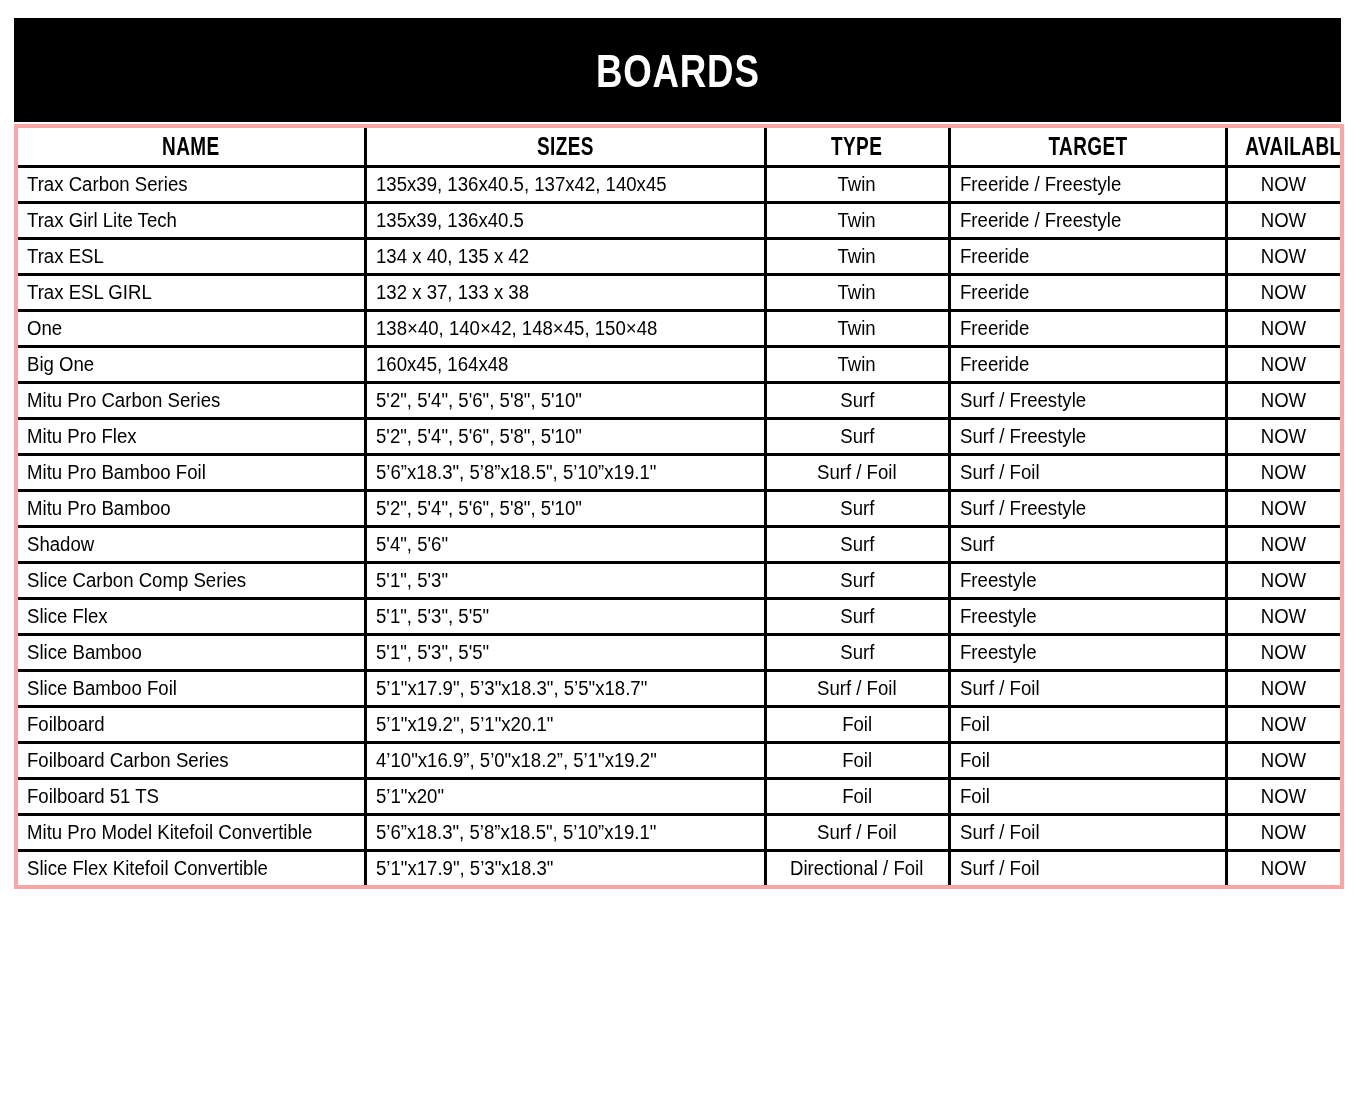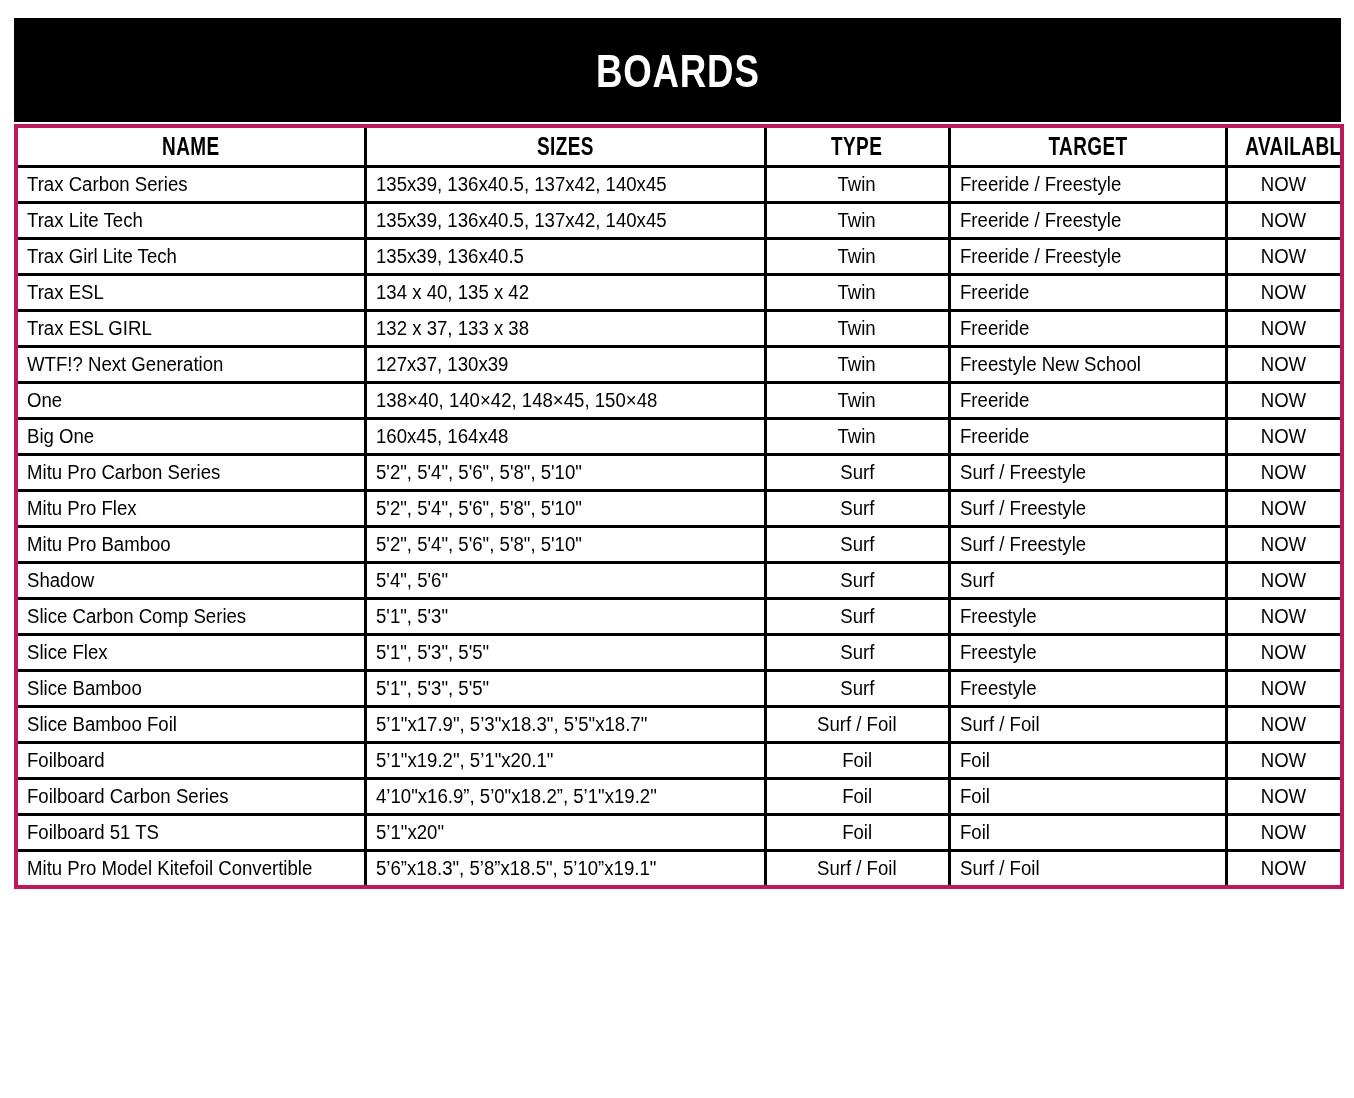--- a/index.html
+++ b/index.html
@@ -31,21 +31,21 @@
     font-weight: 700;
     letter-spacing: 1px;
     display: inline-block;
     transform: scaleX(0.78);
   }
   table.boards {
     margin-top: 2px;
     border-collapse: collapse;
     table-layout: fixed;
     width: 1327px;
-    border: 4px solid #be185d;
+    border: 4px solid #fca5a5;
   }
   th, td {
     border: 3px solid #000000;
     padding: 0;
     background: #ffffff;
     overflow: hidden;
     white-space: nowrap;
   }
   th { height: 37px; }
   td { height: 33px; font-size: 20px; }
@@ -90,27 +90,20 @@
     </thead>
     <tbody id="rows-body">
   <tr>
     <td class="L"><span class="cspan">Trax Carbon Series</span></td>
     <td class="L"><span class="cspan">135x39, 136x40.5, 137x42, 140x45</span></td>
     <td class="C"><span class="cspan">Twin</span></td>
     <td class="L"><span class="cspan">Freeride / Freestyle</span></td>
     <td class="C"><span class="cspan">NOW</span></td>
   </tr>
 
-  <tr>
-    <td class="L"><span class="cspan">Trax Lite Tech</span></td>
-    <td class="L"><span class="cspan">135x39, 136x40.5, 137x42, 140x45</span></td>
-    <td class="C"><span class="cspan">Twin</span></td>
-    <td class="L"><span class="cspan">Freeride / Freestyle</span></td>
-    <td class="C"><span class="cspan">NOW</span></td>
-  </tr>
 
   <tr>
     <td class="L"><span class="cspan">Trax Girl Lite Tech</span></td>
     <td class="L"><span class="cspan">135x39, 136x40.5</span></td>
     <td class="C"><span class="cspan">Twin</span></td>
     <td class="L"><span class="cspan">Freeride / Freestyle</span></td>
     <td class="C"><span class="cspan">NOW</span></td>
   </tr>
 
   <tr>
@@ -124,27 +117,20 @@
   <tr>
     <td class="L"><span class="cspan">Trax ESL GIRL</span></td>
     <td class="L"><span class="cspan">132 x 37, 133 x 38</span></td>
     <td class="C"><span class="cspan">Twin</span></td>
     <td class="L"><span class="cspan">Freeride</span></td>
     <td class="C"><span class="cspan">NOW</span></td>
   </tr>
 
 
 
-  <tr>
-    <td class="L"><span class="cspan">WTF!? Next Generation</span></td>
-    <td class="L"><span class="cspan">127x37, 130x39</span></td>
-    <td class="C"><span class="cspan">Twin</span></td>
-    <td class="L"><span class="cspan">Freestyle New School</span></td>
-    <td class="C"><span class="cspan">NOW</span></td>
-  </tr>
 
   <tr>
     <td class="L"><span class="cspan">One</span></td>
     <td class="L"><span class="cspan">138×40, 140×42, 148×45, 150×48</span></td>
     <td class="C"><span class="cspan">Twin</span></td>
     <td class="L"><span class="cspan">Freeride</span></td>
     <td class="C"><span class="cspan">NOW</span></td>
   </tr>
 
   <tr>
@@ -164,20 +150,27 @@
   </tr>
 
   <tr>
     <td class="L"><span class="cspan">Mitu Pro Flex</span></td>
     <td class="L"><span class="cspan">5'2", 5'4", 5'6", 5'8", 5'10"</span></td>
     <td class="C"><span class="cspan">Surf</span></td>
     <td class="L"><span class="cspan">Surf / Freestyle</span></td>
     <td class="C"><span class="cspan">NOW</span></td>
   </tr>
 
+  <tr>
+    <td class="L"><span class="cspan">Mitu Pro Bamboo Foil</span></td>
+    <td class="L"><span class="cspan">5’6”x18.3", 5’8”x18.5", 5’10”x19.1"</span></td>
+    <td class="C"><span class="cspan">Surf / Foil</span></td>
+    <td class="L"><span class="cspan">Surf / Foil</span></td>
+    <td class="C"><span class="cspan">NOW</span></td>
+  </tr>
 
   <tr>
     <td class="L"><span class="cspan">Mitu Pro Bamboo</span></td>
     <td class="L"><span class="cspan">5'2", 5'4", 5'6", 5'8", 5'10"</span></td>
     <td class="C"><span class="cspan">Surf</span></td>
     <td class="L"><span class="cspan">Surf / Freestyle</span></td>
     <td class="C"><span class="cspan">NOW</span></td>
   </tr>
 
   <tr>
@@ -246,16 +239,23 @@
   </tr>
 
   <tr>
     <td class="L"><span class="cspan">Mitu Pro Model Kitefoil Convertible</span></td>
     <td class="L"><span class="cspan">5’6”x18.3", 5’8”x18.5", 5’10”x19.1"</span></td>
     <td class="C"><span class="cspan">Surf / Foil</span></td>
     <td class="L"><span class="cspan">Surf / Foil</span></td>
     <td class="C"><span class="cspan">NOW</span></td>
   </tr>
 
+  <tr>
+    <td class="L"><span class="cspan">Slice Flex Kitefoil Convertible</span></td>
+    <td class="L"><span class="cspan">5’1"x17.9", 5’3"x18.3"</span></td>
+    <td class="C"><span class="cspan">Directional / Foil</span></td>
+    <td class="L"><span class="cspan">Surf / Foil</span></td>
+    <td class="C"><span class="cspan">NOW</span></td>
+  </tr>
 </tbody>
   </table>
 
 </div>
 
 </body></html>

